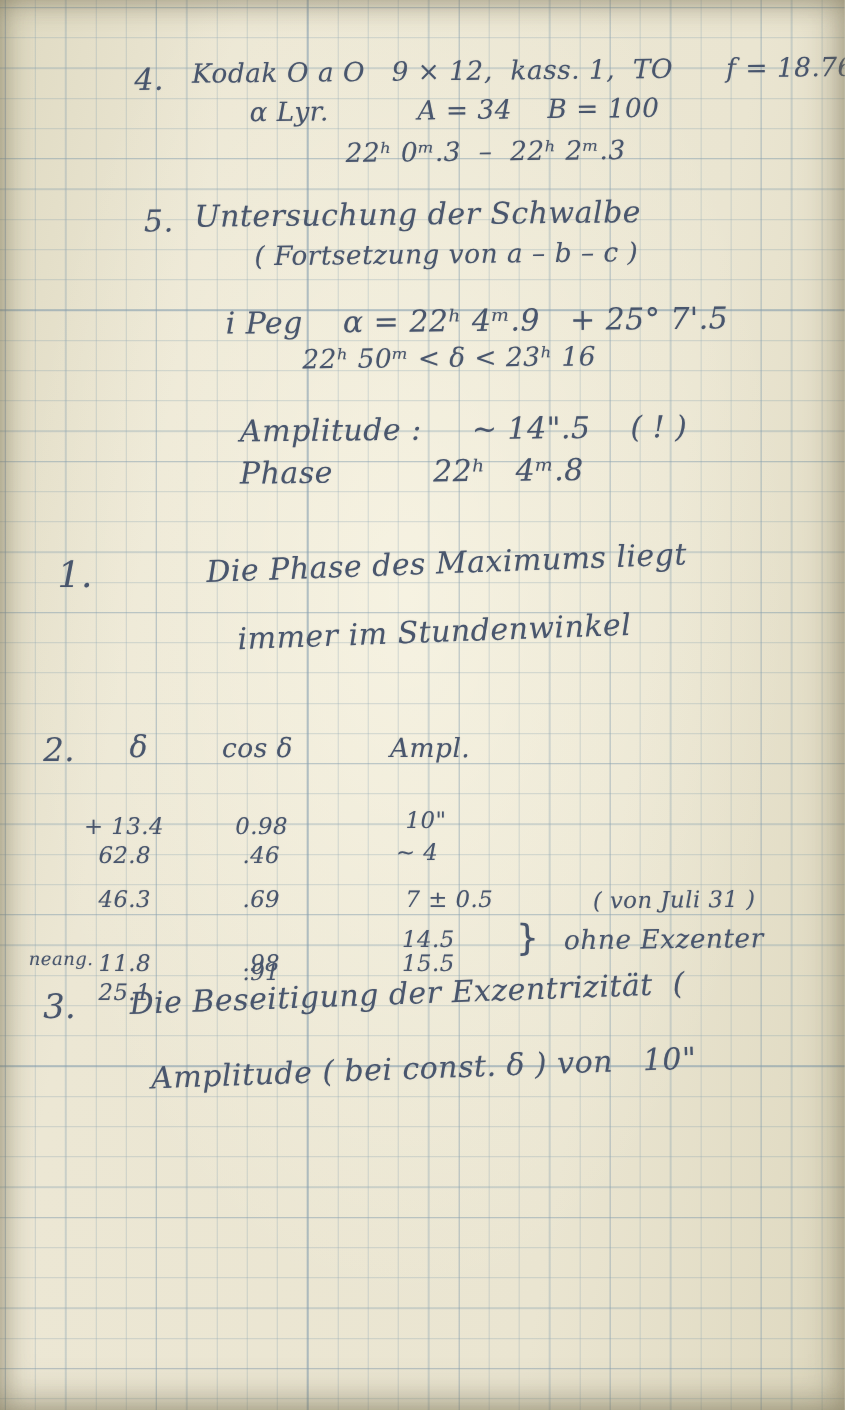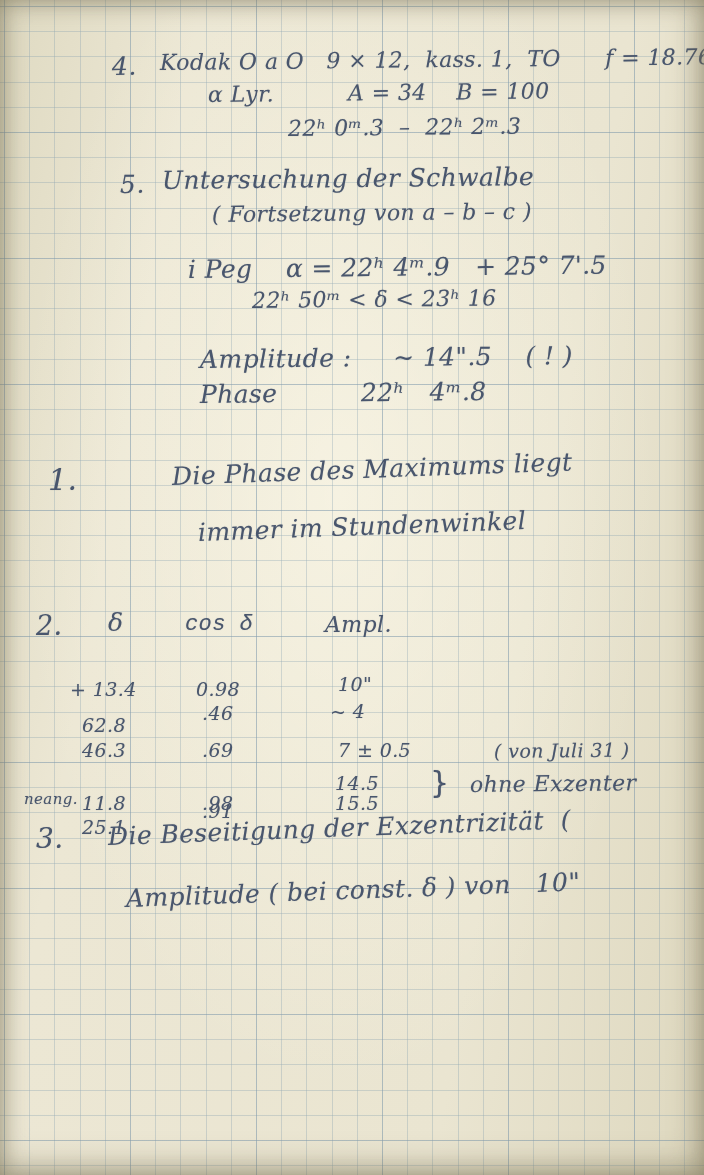--- a/index.html
+++ b/index.html
@@ -99,28 +99,28 @@
   <div class="hw lg tilt3" style="left:252px; top:288px;">22ʰ 50ᵐ &lt; δ &lt; 23ʰ 16</div>
   <div class="hw xl tilt3" style="left:200px; top:345px;">Amplitude :     ~ 14".5    ( ! )</div>
   <div class="hw xl tilt3" style="left:200px; top:380px;">Phase          22ʰ   4ᵐ.8</div>
 
   <div class="hw" style="left:48px; top:462px; font-size:30px;">1.</div>
   <div class="hw xl tilt2" style="left:172px; top:462px;">Die Phase des Maximums liegt</div>
   <div class="hw xl tilt2" style="left:198px; top:518px;">immer im Stundenwinkel</div>
 
   <div class="hw" style="left:36px; top:610px; font-size:27px;">2.</div>
   <div class="hw xl" style="left:108px; top:608px;">δ</div>
-  <div class="hw lg" style="left:185px; top:612px;font-family:Liberation Mono, monospace;">cos δ</div>
+  <div class="hw lg" style="left:185px; top:612px;">cos δ</div>
   <div class="hw lg" style="left:325px; top:612px;">Ampl.</div>
 
   <div class="hw md" style="left:70px; top:678px;">+ 13.4</div>
   <div class="hw md" style="left:196px; top:678px;">0.98</div>
   <div class="hw md" style="left:338px; top:673px;">10"</div>
 
-  <div class="hw md" style="left:82px; top:702px;margin-top:12px;">62.8</div>
+  <div class="hw md" style="left:82px; top:702px;">62.8</div>
   <div class="hw md" style="left:202px; top:702px;text-align:center;">.46</div>
   <div class="hw md" style="left:330px; top:700px;">~ 4</div>
 
   <div class="hw md" style="left:82px; top:739px;font-style:italic;">46.3</div>
   <div class="hw md" style="left:202px; top:739px;">.69</div>
   <div class="hw md" style="left:338px; top:739px;font-style:italic;">7 ± 0.5</div>
   <div class="hw md tilt3" style="left:494px; top:740px;">( von Juli 31 )</div>
 
   <div class="hw md" style="left:82px; top:816px;">25.1</div>
   <div class="hw md" style="left:202px; top:800px;">.91</div>

